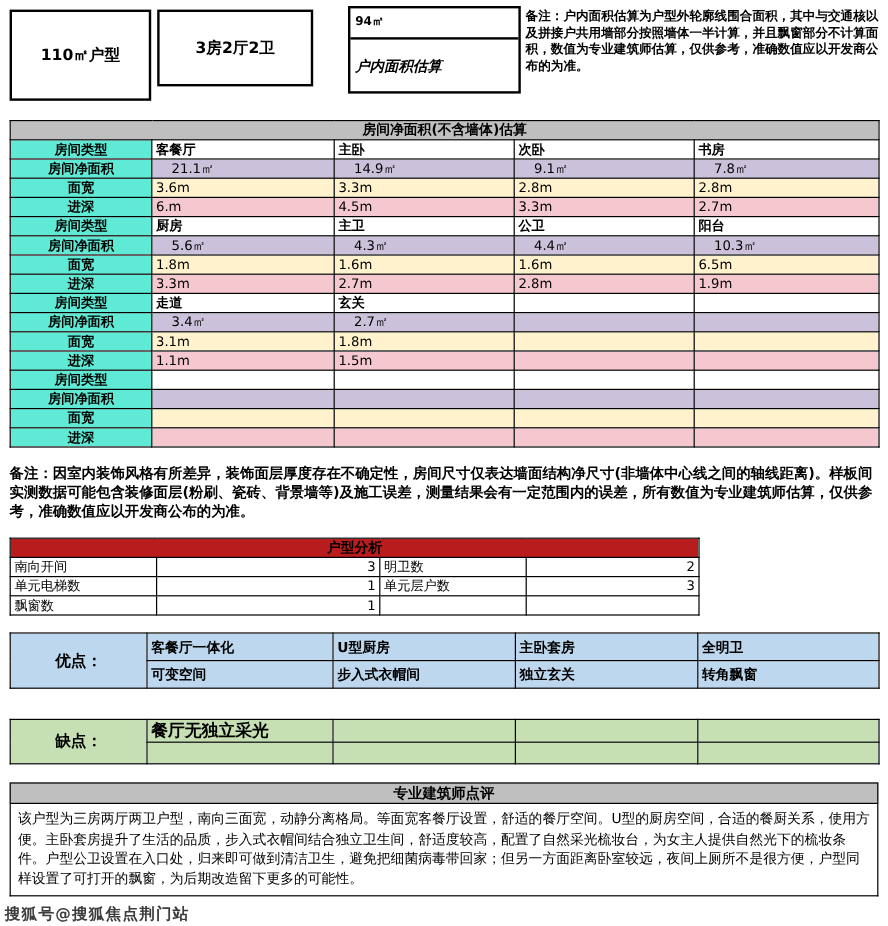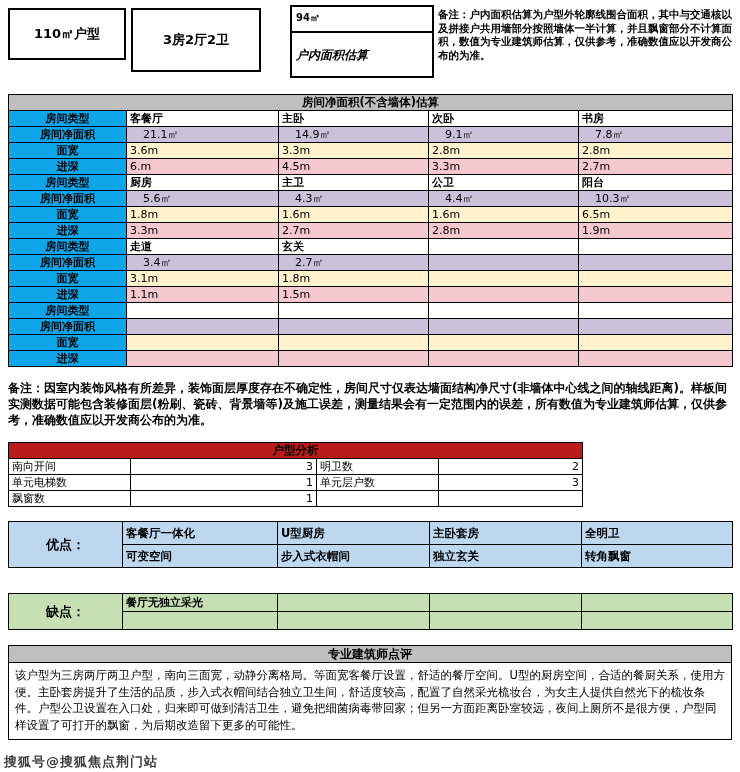--- a/index.html
+++ b/index.html
@@ -4,53 +4,53 @@
 <style>
   * { box-sizing: border-box; margin: 0; padding: 0; }
   html,body { background: #fff; }
   body { font-family: "DejaVu Sans", "Liberation Sans", sans-serif; color:#000; }
   .page { position: relative; width: 740px; height: 772px; background: #fff; overflow: hidden; }
 
   
   .top { display: flex; align-items: flex-start; padding: 5px 4px 0 8px; }
   .hbox { border: 2px solid #000; display: flex; align-items: center; justify-content: center;
           font-weight: bold; font-size: 13px; background:#fff; }
-  .hbox1 { width: 118px; height: 52px; margin-top: 3px; }
+  .hbox1 { width: 118px; height: 76px; margin-top: 3px; }
   .hbox2 { width: 130px; height: 64px; margin-left: 5px; margin-top: 3px; }
   .hbox3 { width: 144px; margin-left: 29px; border: 2px solid #000; background:#fff; }
   .hbox3 .t { font-size: 10px; font-weight: bold; padding: 4px 4px 6px; border-bottom: 2px solid #000; }
   .hbox3 .b { font-size: 12px; font-weight: bold; padding: 14px 4px 12px; font-style: italic; }
   .top-note { flex: 1; margin-left: 4px; font-size: 10.5px; line-height: 13.5px; font-weight: bold; padding-top: 3px; }
 
   
   table { border-collapse: collapse; table-layout: fixed; }
   td { border: 1px solid #000; height: 16px; font-size: 11px; padding: 0 3px;
        overflow: hidden; white-space: nowrap; }
 
   .area { width: 724px; margin: 16px 8px 0; }
   .area .title-cell { background: #bfbfbf; text-align: center; font-weight: bold; font-size: 11.5px; margin-top: 11px; }
-  .area td.lbl { background: #0ea5e9; font-weight: bold; text-align: center; }
+  .area td.lbl { background: #5eead4; font-weight: bold; text-align: center; }
   .area tr.rt td.val { background: #ffffff; font-weight: bold; }
   .area tr.ra td.val { background: #ccc1da; padding-left: 16px; }
   .area tr.rw td.val { background: #fff2cc; }
   .area tr.rd td.val { background: #f4c8ce; }
 
   .note2 { margin: 13px 8px 0; font-size: 12px; line-height: 16px; font-weight: bold; }
 
   .analysis { width: 574px; margin: 14px 8px 0; }
   .analysis .title-cell { background: #b91c1c; text-align: center; font-weight: bold; font-size: 11.5px; }
   .analysis td.al { text-align: left; background:#fff; }
   .analysis td.av { text-align: right; background:#fff; }
 
   .pros { width: 724px; margin: 14px 8px 0; }
   .pros td { background: #bdd7ee; height: 23px; font-weight: bold; font-size: 11.5px; }
   .pros td.plabel { text-align: center; font-size: 13px; }
 
   .cons { width: 724px; margin: 25px 8px 0; }
-  .cons td { background: #c6e0b4; height: 18px; font-weight: bold; font-size: 11px; }
+  .cons td { background: #c6e0b4; height: 18px; font-weight: bold; font-size: 14px; }
   .cons td.clabel { text-align: center; font-size: 13px; }
 
   .review { margin: 15px 8px 0; }
   .review-title { height: 18px; line-height: 17px; background: #bfbfbf; border: 1px solid #000;
                   text-align: center; font-weight: bold; font-size: 12px; }
   .review-text { border: 1px solid #000; border-top: none; padding: 4px 6px 6px;
                  font-size: 11.5px; line-height: 16.5px; }
 
   .watermark { position: absolute; left: 4px; bottom: 1px; font-size: 13px; font-weight: bold;
                color: #3d3d3d; letter-spacing: 1px;

